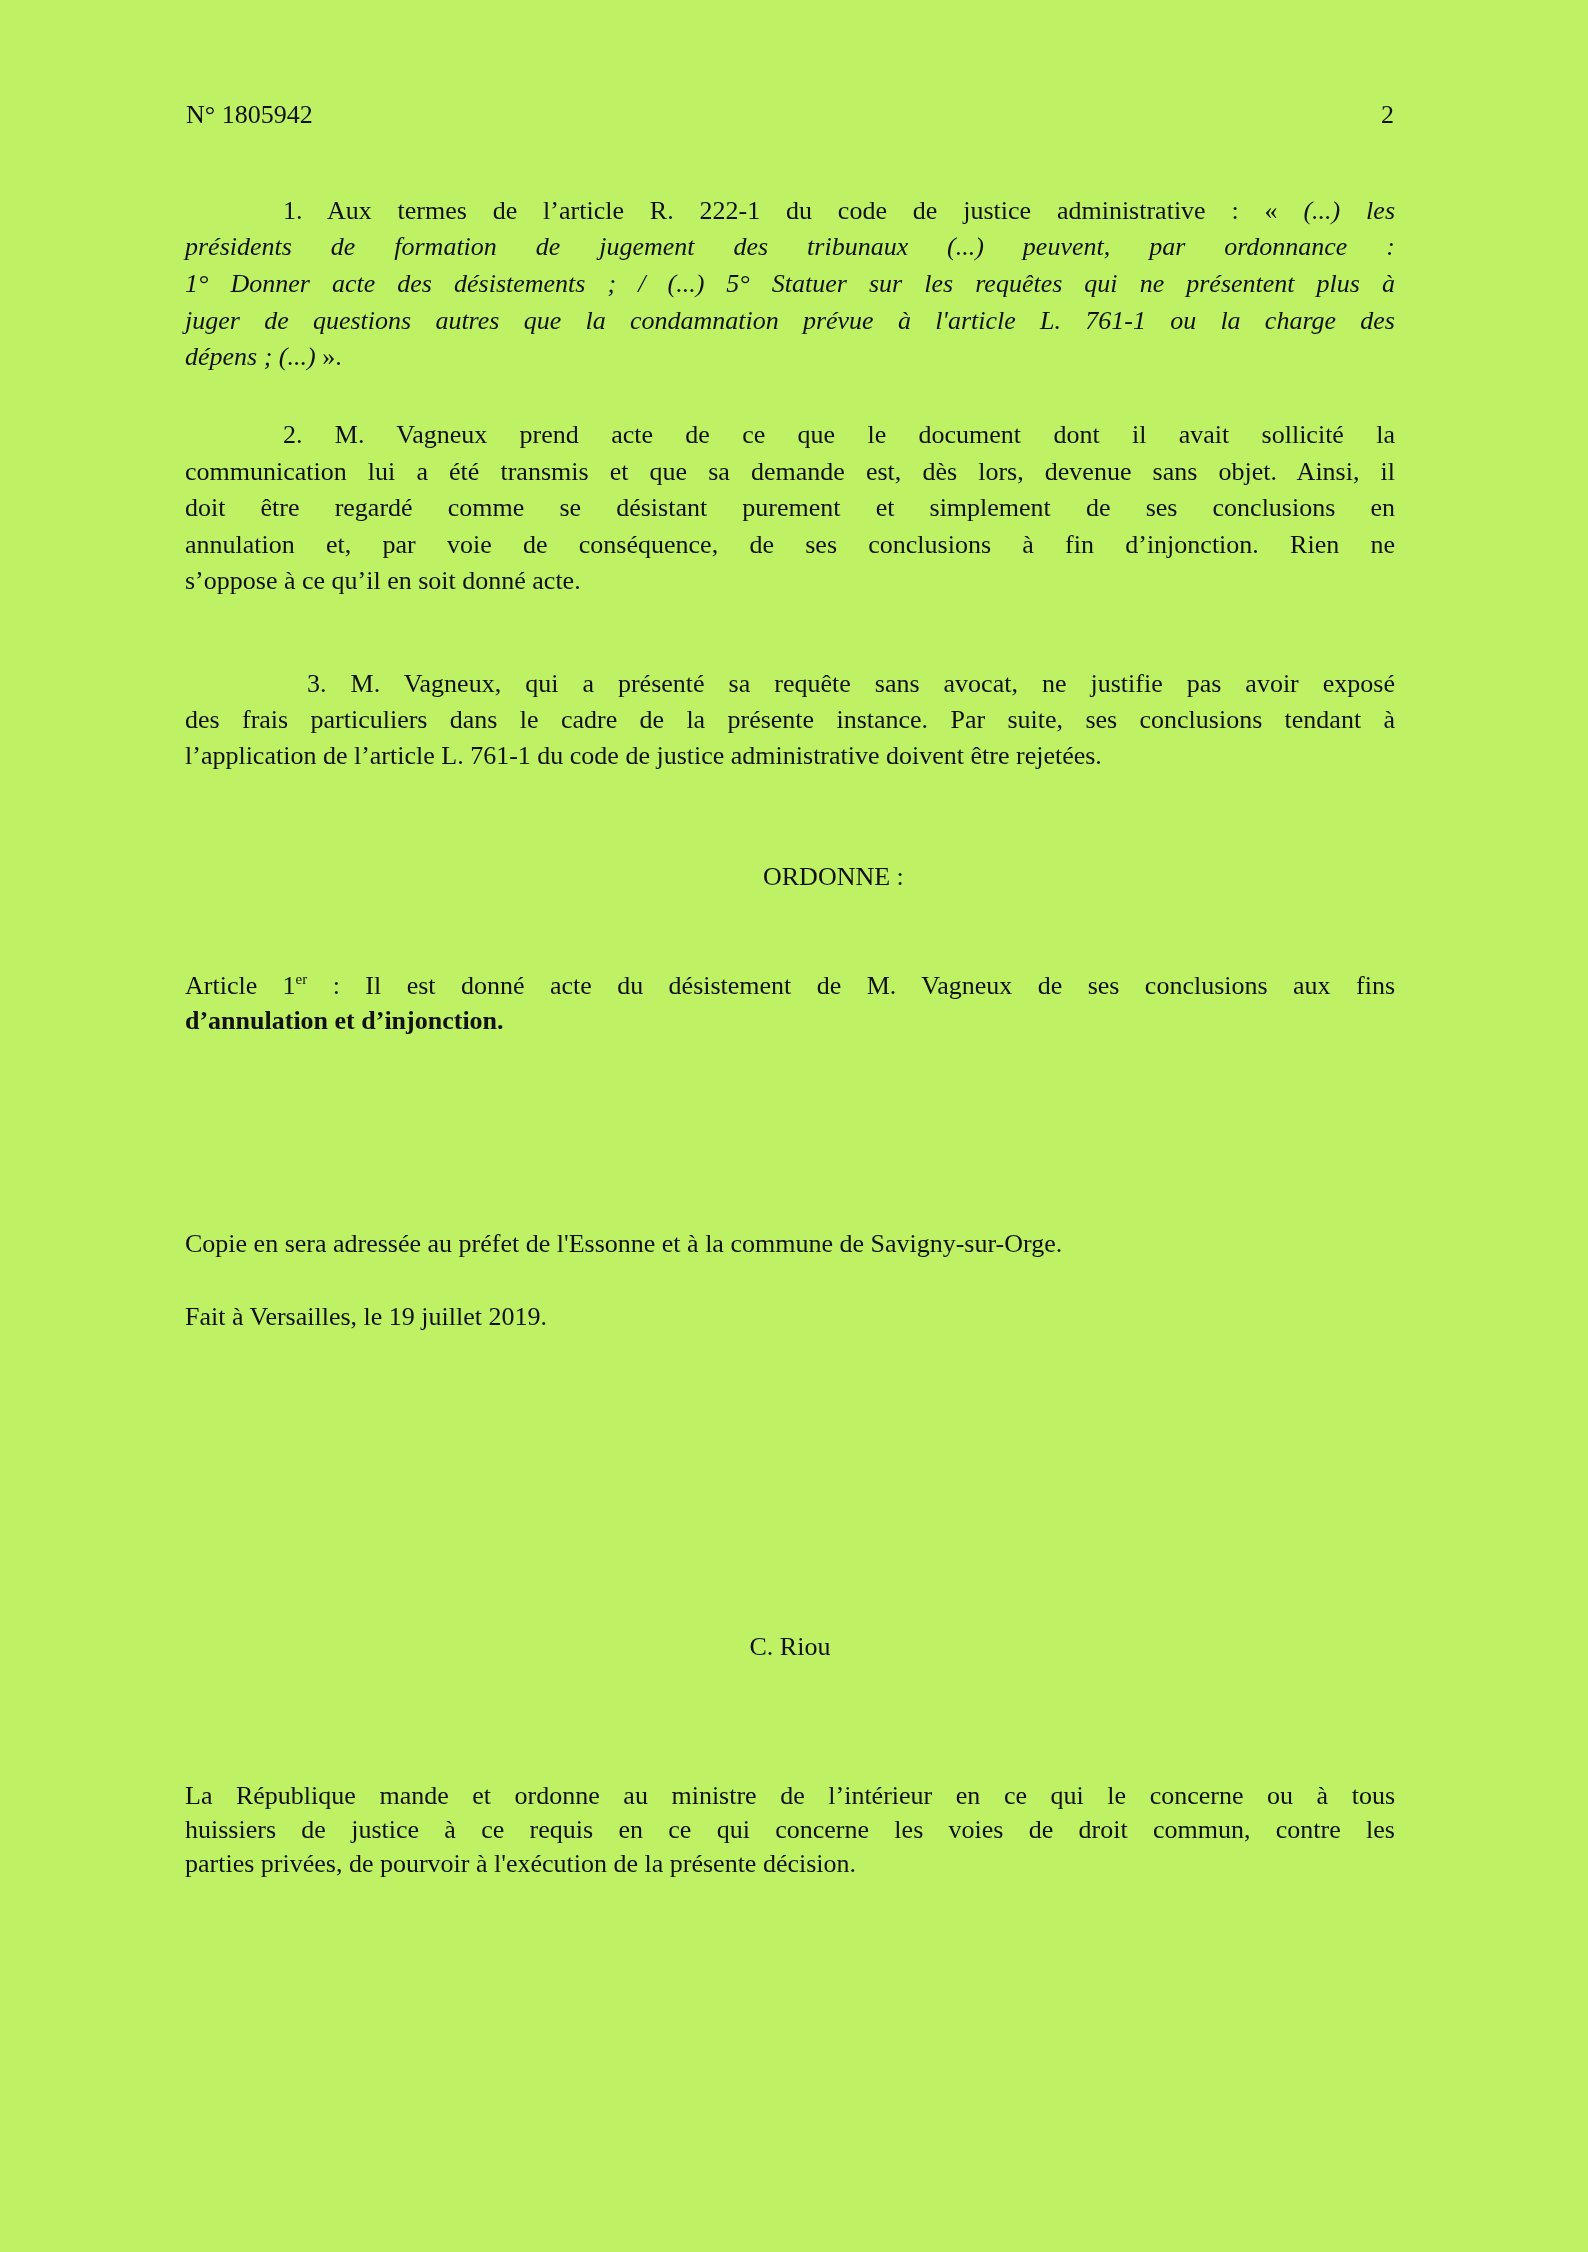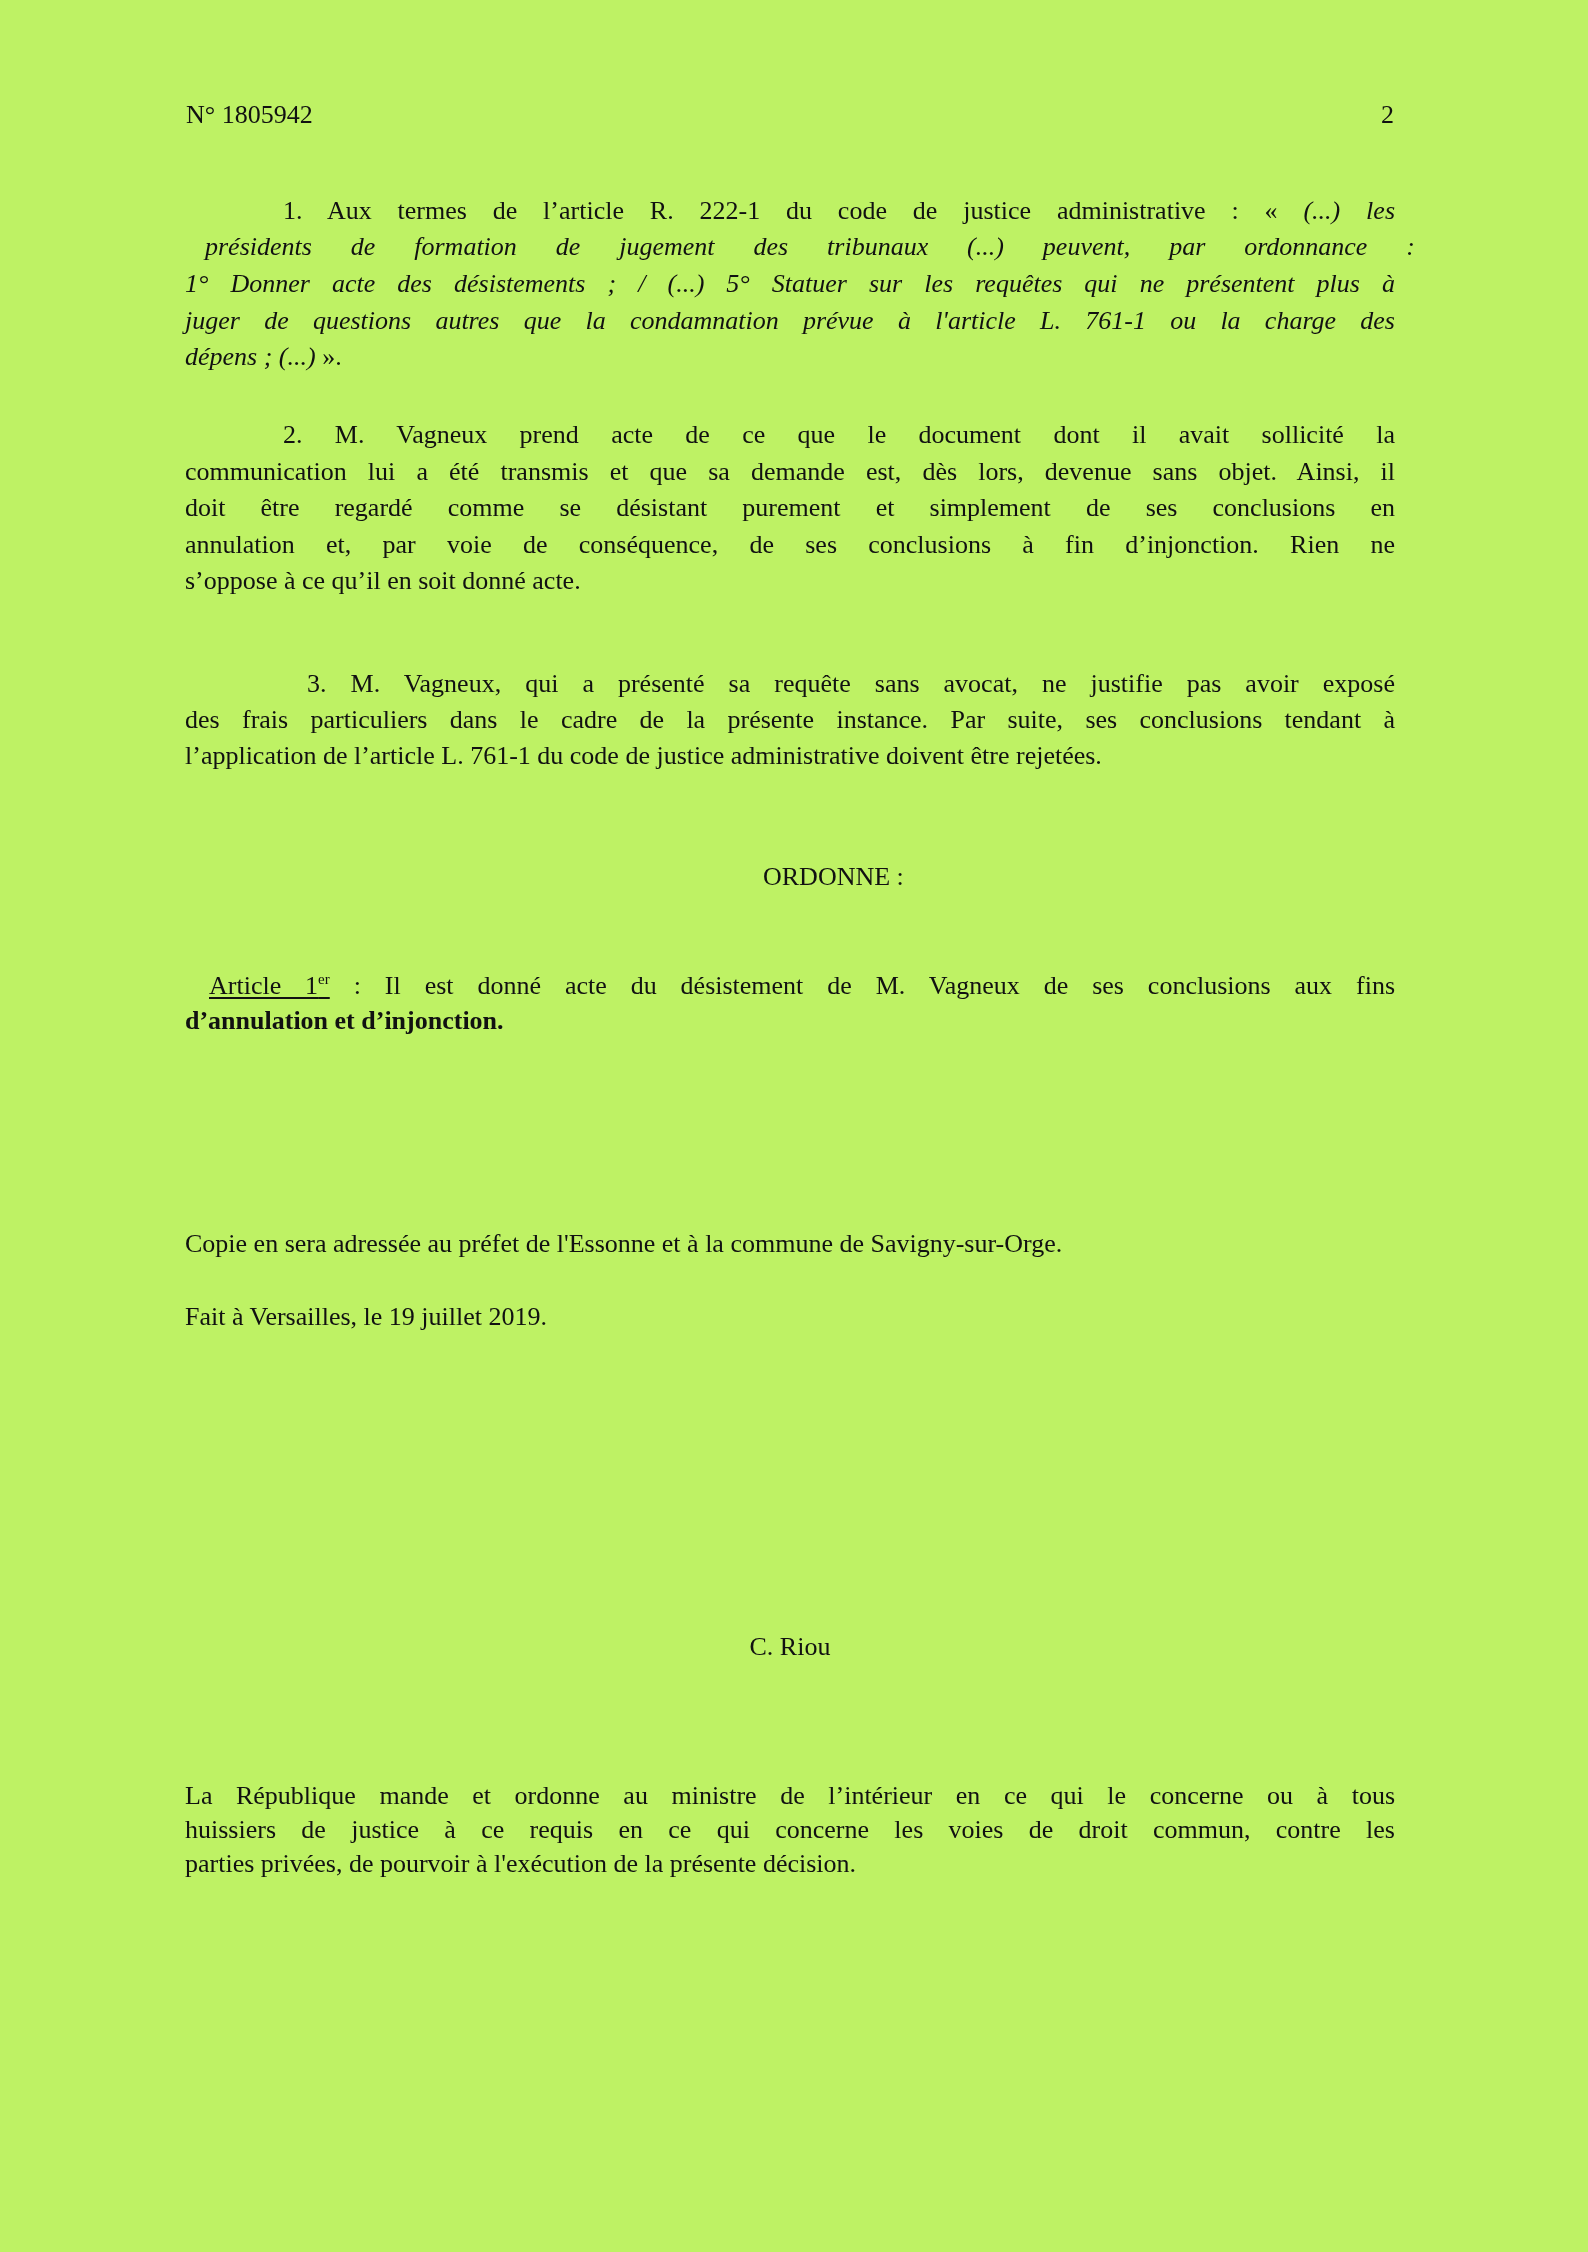--- a/index.html
+++ b/index.html
@@ -6,35 +6,35 @@
   body { width: 1588px; height: 2252px; position: relative; overflow: hidden;
          font-family: "Liberation Serif", serif; color: #111111; font-size: 26px; }
   .page { position: absolute; left: 0; top: 0; width: 1588px; height: 2252px; background: #bef264; }
   .abs { position: absolute; white-space: nowrap; line-height: 1; }
   .line { position: absolute; left: 185px; width: 1210px; white-space: nowrap;
           text-align: justify; text-align-last: justify; line-height: 1; }
   .line.last { text-align-last: left; }
   .line.indent1 { left: 283px; width: 1112px; }
   .line.indent3 { left: 307px; width: 1088px; }
   .it { font-style: italic; }
-  .u { text-decoration: underline; text-underline-offset: 3px; text-decoration-thickness: 1.5px; margin-left: 24px; }
+  .u { text-underline-offset: 3px; text-decoration-thickness: 1.5px; }
   sup { font-size: 15px; vertical-align: 0; position: relative; top: -10px; }
   .center { position: absolute; left: 185px; width: 1210px; text-align: center; white-space: nowrap; line-height: 1; }
 </style>
 </head>
 <body>
 
 <div class="page">
 
   <div class="abs" style="left:186px; top:102px;">N° 1805942</div>
   <div class="abs" style="left:1381px; top:102px;">2</div>
 
   <div>
     <div class="line indent1" style="top:198px;"><span>1. Aux termes de l’article R. 222-1 du code de justice administrative : « </span><span class="it">(...) les</span></div>
-    <div class="line it" style="top:234px;margin-left:20px;"><span>présidents de formation de jugement des tribunaux (...)      peuvent, par ordonnance :</span></div>
+    <div class="line it" style="top:234px;"><span>présidents de formation de jugement des tribunaux (...)      peuvent, par ordonnance :</span></div>
     <div class="line it" style="top:271px;"><span>1° Donner acte des désistements ; / (...) 5° Statuer sur les requêtes qui ne présentent plus à</span></div>
     <div class="line it" style="top:308px;"><span>juger de questions autres que la condamnation prévue à l'article L. 761-1 ou la charge des</span></div>
     <div class="line last" style="top:344px;"><span class="it">dépens ; (...)</span><span> ».</span></div>
   </div>
 
   <div>
     <div class="line indent1" style="top:422px;">2. M. Vagneux prend acte de ce que le document dont il avait sollicité la</div>
     <div class="line" style="top:459px;">communication lui a été transmis et que sa demande est, dès lors, devenue sans objet. Ainsi, il</div>
     <div class="line" style="top:495px;">doit être regardé comme se désistant purement et simplement de ses conclusions en</div>
     <div class="line" style="top:532px;">annulation et, par voie de conséquence, de ses conclusions à fin d’injonction. Rien ne</div>

